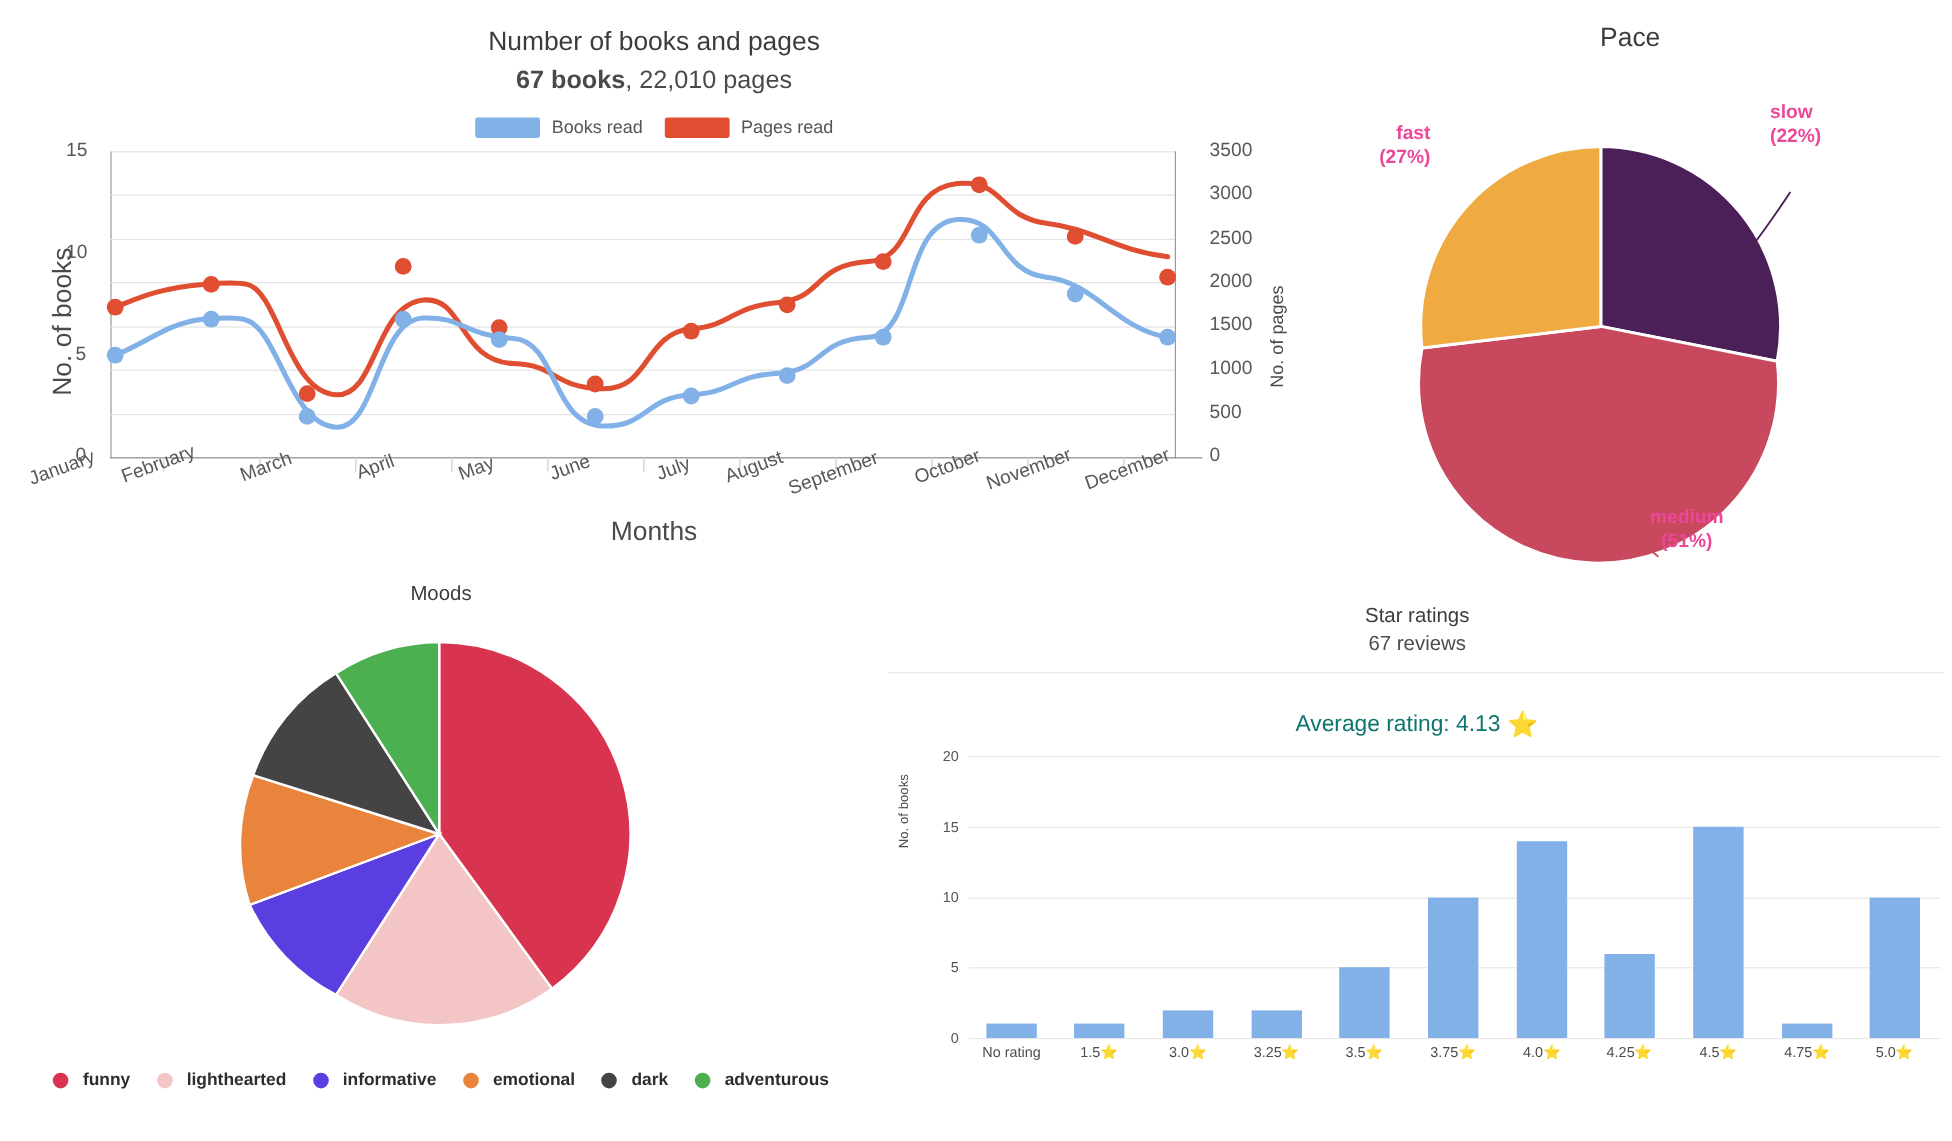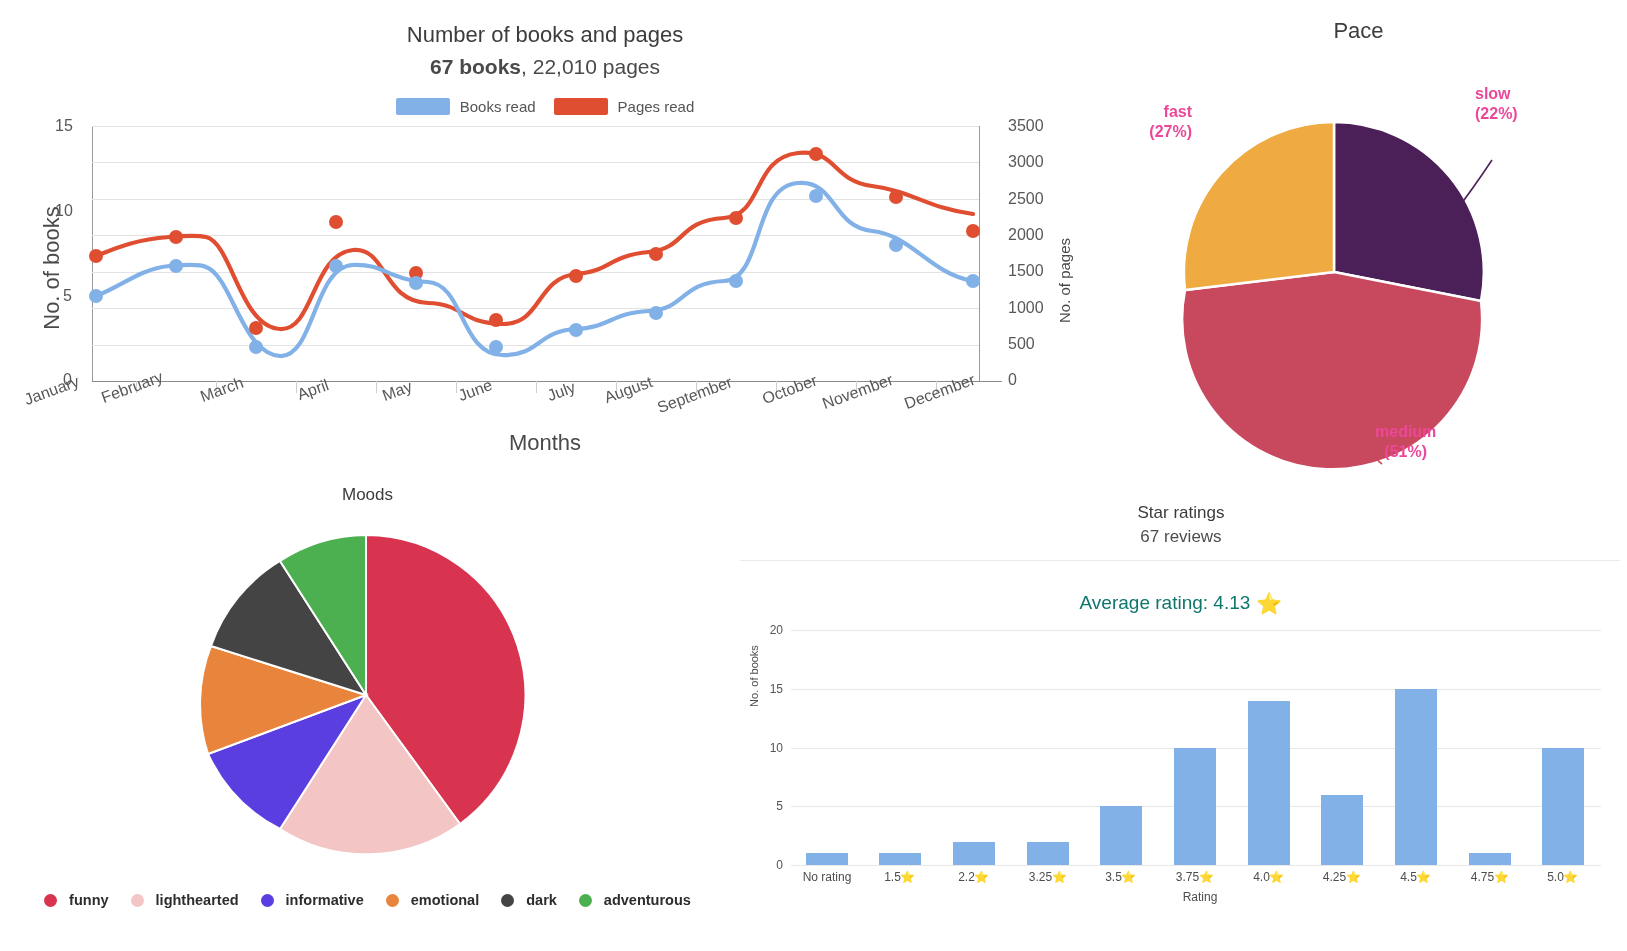--- a/index.html
+++ b/index.html
@@ -69,21 +69,21 @@
   .mg-dot { width:13px; height:13px; border-radius:50%; display:inline-block; }
 
   
   #stars-panel { left:735px; top:475px; width:892px; height:476px; }
   #stars-title { position:absolute; left:0; top:28px; width:892px; font-size:17px; }
   #stars-sub   { position:absolute; left:0; top:52px; width:892px; font-size:17px; color:#4d4d4d; }
   #stars-rule  { position:absolute; left:5px; top:85px; width:880px; height:1px; background:#eaeaea; }
   #avg-rating  { position:absolute; left:0; top:117px; width:892px; text-align:center;
                  font-size:19px; color:#0f766e; }
   #avg-rating .star { font-size:21px; vertical-align:-2px; margin-left:6px; }
-  #bars-plot { position:absolute; left:56px; top:155px; width:810px; height:235px; }
+  #bars-plot { position:absolute; left:72px; top:155px; width:810px; height:235px; }
   .bgrid { position:absolute; left:0; width:100%; height:1px; background:#e8e8e8; }
   .btick { position:absolute; font-size:12px; color:#555; right:calc(100% + 8px); white-space:nowrap; }
   .bar { position:absolute; bottom:0; background:#82b1e8; }
   .bxlab { position:absolute; top:240px; font-size:12px; color:#4d4d4d; text-align:center; white-space:nowrap; }
   #bars-ylab { position:absolute; left:-12px; top:195px; font-size:11px; color:#4d4d4d;
                transform:rotate(-90deg); transform-origin:center; white-space:nowrap; }
   #bars-xlab { position:absolute; left:60px; top:415px; width:810px; text-align:center;
                font-size:12px; color:#4d4d4d; }
 </style>
 </head>
@@ -316,25 +316,24 @@
     <div class="bar" style="left:309px; width:42px; height:58.75px"></div>
     <div class="bar" style="left:383px; width:42px; height:117.5px"></div>
     <div class="bar" style="left:457px; width:42px; height:164.5px"></div>
     <div class="bar" style="left:530px; width:42px; height:70.5px"></div>
     <div class="bar" style="left:604px; width:42px; height:176.25px"></div>
     <div class="bar" style="left:678px; width:42px; height:11.75px"></div>
     <div class="bar" style="left:751px; width:42px; height:117.5px"></div>
 
     <div class="bxlab" style="left:-4px;  width:80px">No rating</div>
     <div class="bxlab" style="left:69px;  width:80px">1.5⭐</div>
-    <div class="bxlab" style="left:143px; width:80px">2.2⭐</div>
+    <div class="bxlab" style="left:143px; width:80px">3.0⭐</div>
     <div class="bxlab" style="left:217px; width:80px">3.25⭐</div>
     <div class="bxlab" style="left:290px; width:80px">3.5⭐</div>
     <div class="bxlab" style="left:364px; width:80px">3.75⭐</div>
     <div class="bxlab" style="left:438px; width:80px">4.0⭐</div>
     <div class="bxlab" style="left:511px; width:80px">4.25⭐</div>
     <div class="bxlab" style="left:585px; width:80px">4.5⭐</div>
     <div class="bxlab" style="left:659px; width:80px">4.75⭐</div>
     <div class="bxlab" style="left:732px; width:80px">5.0⭐</div>
   </div>
 
-  <div id="bars-xlab">Rating</div>
 </div>
 
 </body></html>

